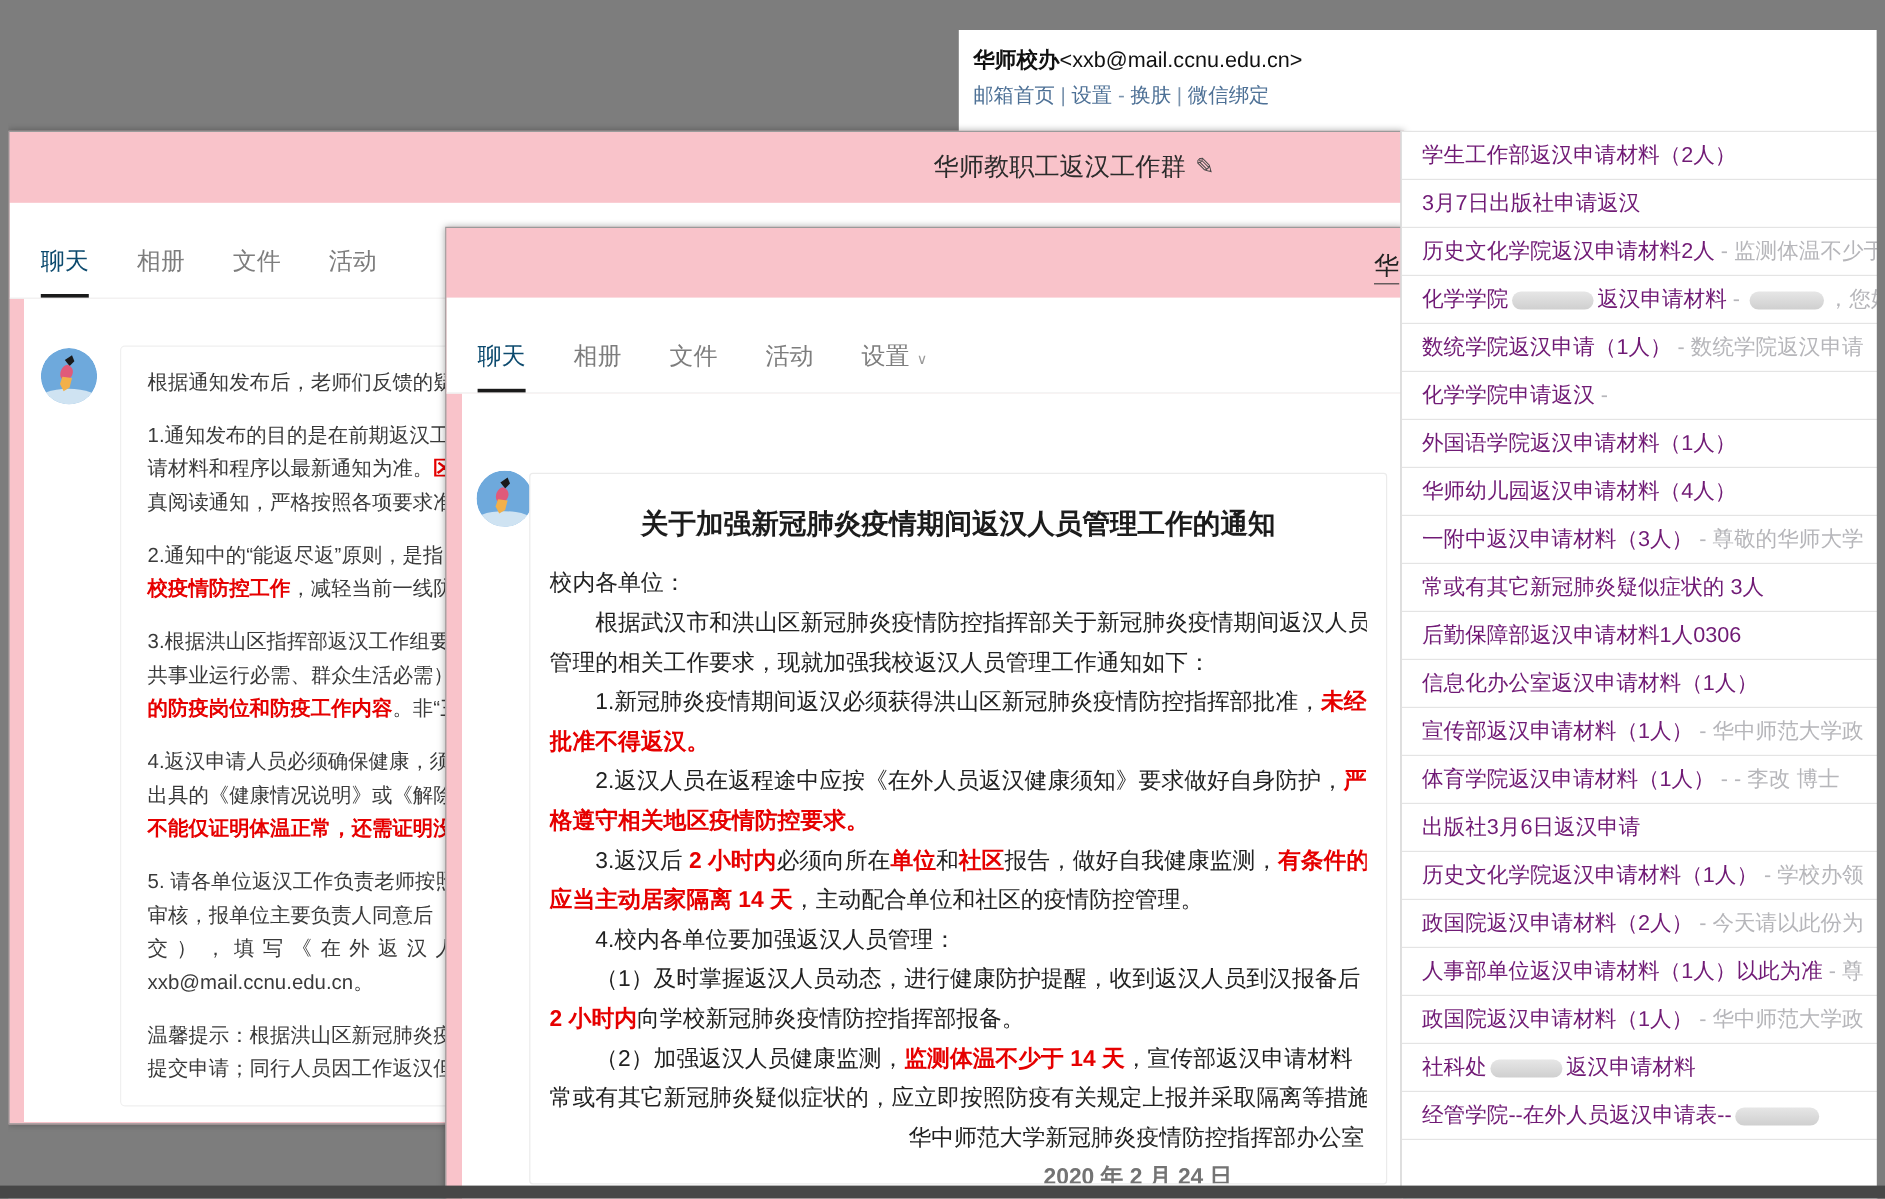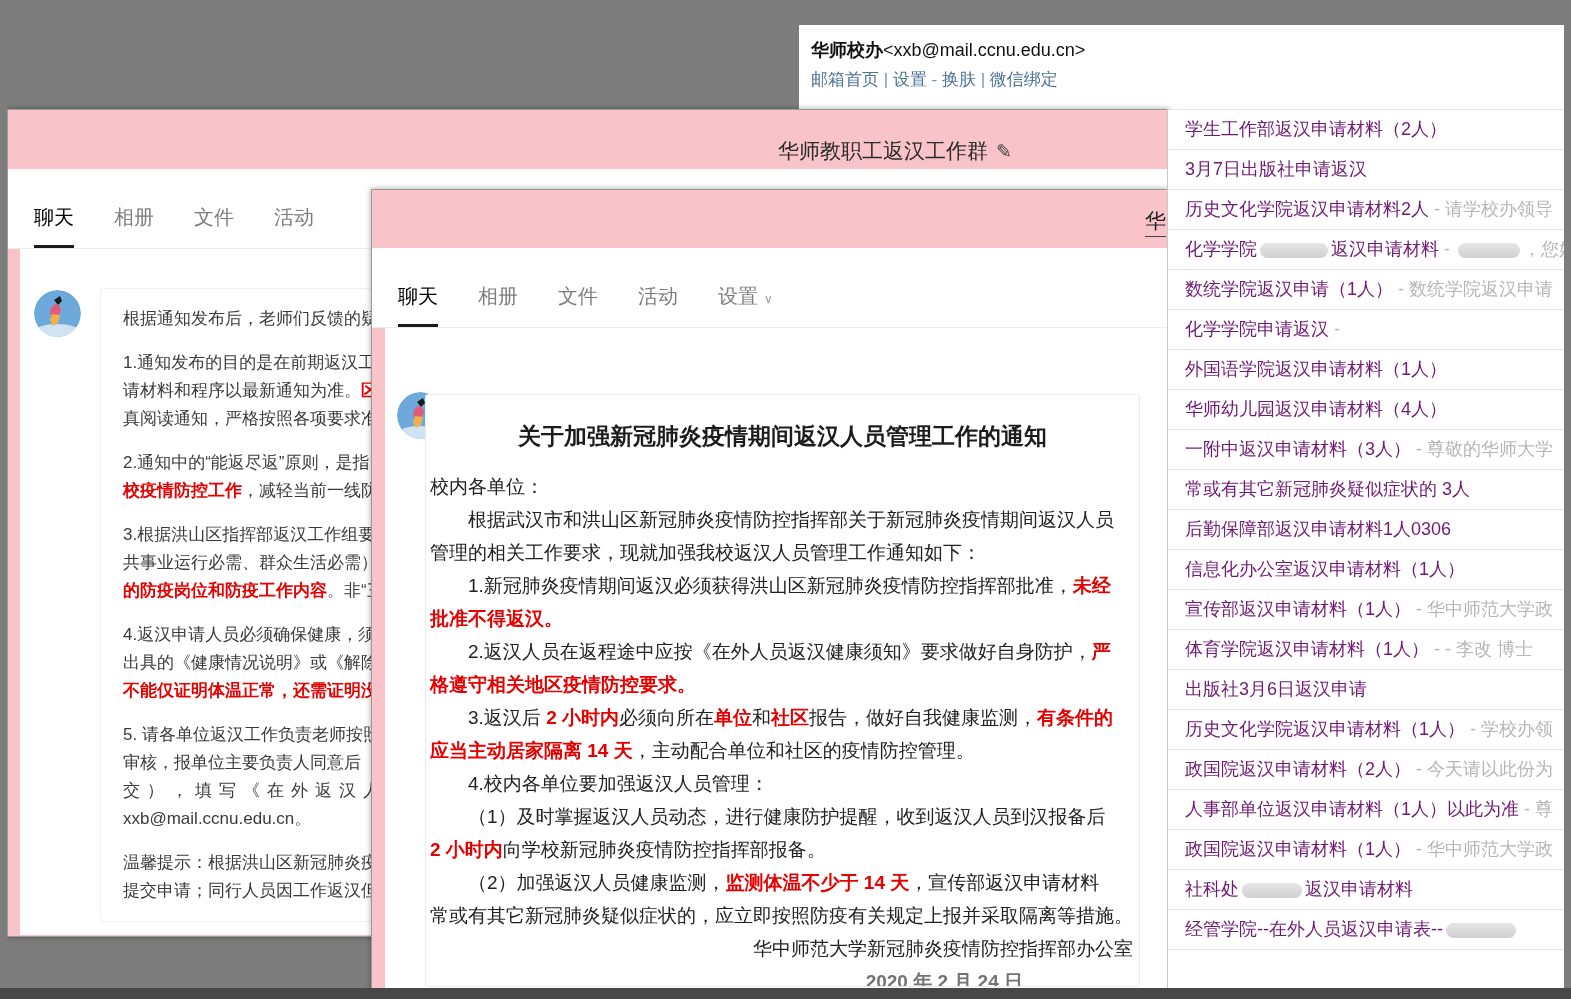--- a/index.html
+++ b/index.html
@@ -17,46 +17,46 @@
   #email-panel{position:absolute;left:799px;top:25px;width:765px;height:99px;background:#ffffff;z-index:1;}
   #email-sender{position:absolute;left:12px;top:13px;font-size:18px;color:#111;white-space:nowrap;}
   #email-sender b{font-weight:bold;}
   #email-nav{position:absolute;left:12px;top:43px;font-size:17px;white-space:nowrap;}
   .elink{color:#4e7196;cursor:pointer;}
   .esep{color:#7a93ad;}
 
   
   .chatwin{position:absolute;background:#f9c3ca;border:1px solid #9a9a9a;box-shadow:0 0 6px rgba(0,0,0,.35);overflow:hidden;}
   .winheader{position:relative;height:59px;background:#f9c3ca;}
-  .wintitle{position:absolute;top:12px;height:58px;display:flex;align-items:center;font-size:21px;color:#2b2b2b;white-space:nowrap;}
+  .wintitle{position:absolute;top:0;height:58px;display:flex;align-items:center;font-size:21px;color:#2b2b2b;white-space:nowrap;}
   .editicon{margin-left:8px;font-size:19px;color:#444;cursor:pointer;}
   .tabbar{position:relative;height:80px;background:#fff;border-bottom:1px solid #ededed;display:flex;align-items:flex-end;padding-left:26px;box-sizing:border-box;}
   .tab{margin-right:40px;padding-bottom:14px;font-size:20px;color:#7d7d7d;cursor:pointer;border-bottom:3px solid transparent;white-space:nowrap;}
-  .tab.active{color:#000000;border-bottom:3px solid #1a1a1a;}
+  .tab.active{color:#0c4a6e;border-bottom:3px solid #1a1a1a;}
   .tab .chev{font-size:12px;color:#9a9a9a;margin-left:6px;}
   .wincontent{position:relative;background:#fff;margin-left:12px;overflow:hidden;}
 
   
   #window1{left:7px;top:109px;width:1161px;height:826px;z-index:2;}
   #window1 .wincontent{height:686px;}
   #w1-avatar{position:absolute;left:14px;top:41px;width:47px;height:47px;border-radius:50%;overflow:hidden;}
   #w1-bubble{position:absolute;left:80px;top:39px;width:650px;background:#fff;border:1px solid #f0f0f0;border-radius:4px;padding:16px 22px;box-sizing:border-box;}
   .para{margin-top:16px;}
   .para:first-child{margin-top:0;}
   .mline{font-size:17px;line-height:28px;color:#3a3a3a;white-space:nowrap;}
   .red{color:#e60000;font-weight:bold;}
   .ls{letter-spacing:7px;}
 
   
   #window2{left:371px;top:189px;width:797px;height:810px;z-index:3;}
   #window2 .winheader{height:58px;}
   #w2-partial-title{position:absolute;right:3px;top:17px;font-size:21px;color:#222;border-bottom:1px solid #444;padding-bottom:1px;}
   #window2 .wincontent{margin-left:13px;height:671px;}
   #w2-avatar{position:absolute;left:12px;top:64px;width:47px;height:47px;border-radius:50%;overflow:hidden;}
-  #notice-card{position:absolute;left:40px;top:66px;width:715px;height:593px;background:#fff;border:1px solid #ebebeb;border-radius:3px;padding:12px 4px;box-sizing:border-box;overflow:hidden;}
+  #notice-card{position:absolute;left:56px;top:66px;width:715px;height:593px;background:#fff;border:1px solid #ebebeb;border-radius:3px;padding:12px 16px;box-sizing:border-box;overflow:hidden;}
   #notice-title{font-size:23px;font-weight:bold;color:#1c1c1c;text-align:center;margin:14px 0 18px 0;white-space:nowrap;}
   .nline{font-size:19px;line-height:33px;color:#222;white-space:nowrap;overflow:hidden;}
   #notice-signature{font-size:19px;line-height:33px;color:#222;text-align:right;padding-right:2px;white-space:nowrap;}
   #notice-date{font-size:19px;line-height:33px;color:#737373;font-weight:bold;text-align:right;padding-right:112px;white-space:nowrap;}
 
   
   #maillist{position:absolute;left:1167px;top:109px;width:397px;height:890px;background:#fff;border-left:1px solid #c9c9c9;border-top:1px solid #e4e4e4;z-index:5;overflow:hidden;}
   .mrow{height:39px;line-height:39px;border-bottom:1px solid #e4e4e4;padding-left:17px;white-space:nowrap;overflow:hidden;cursor:pointer;font-size:18px;}
   .msub{color:#701a75;}
   .mdash,.mprev{color:#b6b6ba;}
@@ -176,21 +176,21 @@
         <div id="notice-signature">华中师范大学新冠肺炎疫情防控指挥部办公室</div>
         <div id="notice-date">2020 年 2 月 24 日</div>
       </div>
 
     </div>
   </div>
 
   <div id="maillist">
       <div class="mrow"><span class="msub"><span>学生工作部返汉申请材料（2人）</span></span></div>
       <div class="mrow"><span class="msub"><span>3月7日出版社申请返汉</span></span></div>
-      <div class="mrow"><span class="msub"><span>历史文化学院返汉申请材料2人</span></span><span class="mdash"> - </span><span class="mprev"><span>请学校办领导</span></span></div>
+      <div class="mrow"><span class="msub"><span>历史文化学院返汉申请材料2人</span></span><span class="mdash"> - </span><span class="mprev"><span>监测体温不少于</span></span></div>
       <div class="mrow"><span class="msub"><span>化学学院</span><span class="blur" style="width: 68px;"></span><span>返汉申请材料</span></span><span class="mdash"> - </span><span class="mprev"><span class="blur" style="width: 62px;"></span><span>，您好</span></span></div>
       <div class="mrow"><span class="msub"><span>数统学院返汉申请（1人）</span></span><span class="mdash"> - </span><span class="mprev"><span>数统学院返汉申请</span></span></div>
       <div class="mrow"><span class="msub"><span>化学学院申请返汉</span></span><span class="mdash"> - </span><span class="mprev"></span></div>
       <div class="mrow"><span class="msub"><span>外国语学院返汉申请材料（1人）</span></span></div>
       <div class="mrow"><span class="msub"><span>华师幼儿园返汉申请材料（4人）</span></span></div>
       <div class="mrow"><span class="msub"><span>一附中返汉申请材料（3人）</span></span><span class="mdash"> - </span><span class="mprev"><span>尊敬的华师大学</span></span></div>
       <div class="mrow"><span class="msub"><span>常或有其它新冠肺炎疑似症状的 3人</span></span></div>
       <div class="mrow"><span class="msub"><span>后勤保障部返汉申请材料1人0306</span></span></div>
       <div class="mrow"><span class="msub"><span>信息化办公室返汉申请材料（1人）</span></span></div>
       <div class="mrow"><span class="msub"><span>宣传部返汉申请材料（1人）</span></span><span class="mdash"> - </span><span class="mprev"><span>华中师范大学政</span></span></div>

